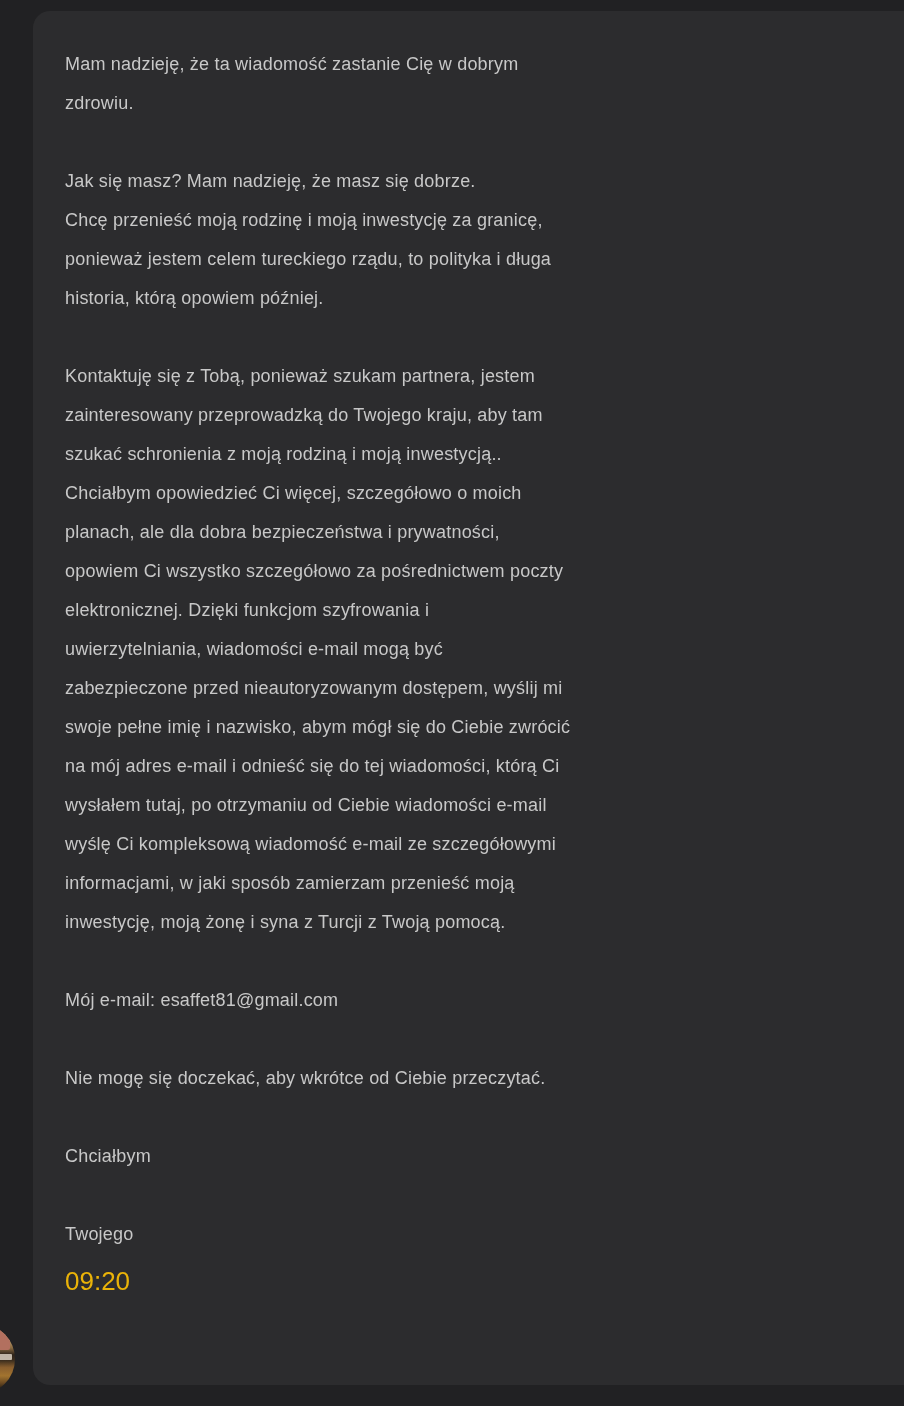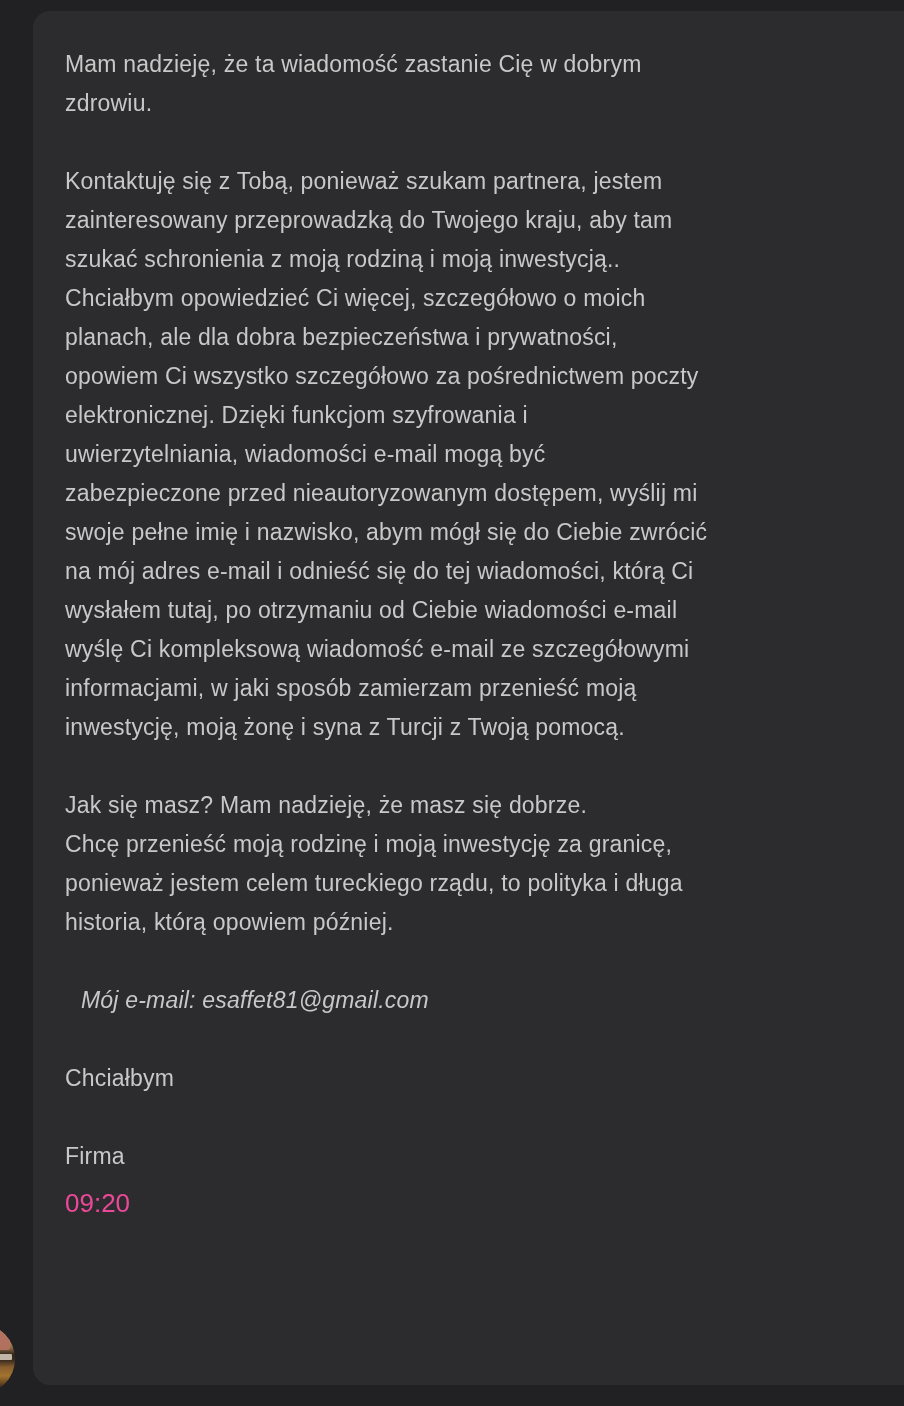--- a/index.html
+++ b/index.html
@@ -24,43 +24,42 @@
     top: 11px;
     right: 0;
     bottom: 21px;
     background: #2c2c2e;
     border-radius: 17px 0 0 17px;
     box-sizing: border-box;
     padding: 34px 26px 0 32px;
     color: #c8c8c8;
   }
   .msg-text {
-    font-size: 23px;
+    font-size: 18px;
     line-height: 39px;
     letter-spacing: 0.2px;
   }
   .para {
     white-space: pre-line;
     margin: 0 0 39px 0;
   }
   .email-block {
-    margin: 0 0 39px 16px;
-    font-style: italic;
+    margin: 0 0 39px 0;
   }
   .email-line {
     white-space: pre-line;
   }
   .signature {
     margin-bottom: 0;
   }
   .timestamp {
     margin-top: 12px;
     font-size: 26px;
     line-height: 30px;
-    color: #ec4899;
+    color: #eab308;
   }
   .avatar {
     position: absolute;
     left: -55px;
     top: 1324px;
     width: 70px;
     height: 70px;
     border-radius: 50%;
     overflow: hidden;
     background:
@@ -99,44 +98,45 @@
 </style>
 </head>
 <body>
 
 <div class="chat-area">
 
   <div class="message-bubble">
     <div class="msg-text">
       <div class="para">Mam nadzieję, że ta wiadomość zastanie Cię w dobrym
 zdrowiu.</div>
+      <div class="para">Jak się masz? Mam nadzieję, że masz się dobrze.
+Chcę przenieść moją rodzinę i moją inwestycję za granicę,
+ponieważ jestem celem tureckiego rządu, to polityka i długa
+historia, którą opowiem później.</div>
       <div class="para">Kontaktuję się z Tobą, ponieważ szukam partnera, jestem
 zainteresowany przeprowadzką do Twojego kraju, aby tam
 szukać schronienia z moją rodziną i moją inwestycją..
 Chciałbym opowiedzieć Ci więcej, szczegółowo o moich
 planach, ale dla dobra bezpieczeństwa i prywatności,
 opowiem Ci wszystko szczegółowo za pośrednictwem poczty
 elektronicznej. Dzięki funkcjom szyfrowania i
 uwierzytelniania, wiadomości e-mail mogą być
 zabezpieczone przed nieautoryzowanym dostępem, wyślij mi
 swoje pełne imię i nazwisko, abym mógł się do Ciebie zwrócić
 na mój adres e-mail i odnieść się do tej wiadomości, którą Ci
 wysłałem tutaj, po otrzymaniu od Ciebie wiadomości e-mail
 wyślę Ci kompleksową wiadomość e-mail ze szczegółowymi
 informacjami, w jaki sposób zamierzam przenieść moją
 inwestycję, moją żonę i syna z Turcji z Twoją pomocą.</div>
-      <div class="para">Jak się masz? Mam nadzieję, że masz się dobrze.
-Chcę przenieść moją rodzinę i moją inwestycję za granicę,
-ponieważ jestem celem tureckiego rządu, to polityka i długa
-historia, którą opowiem później.</div>
       <div class="email-block">
         <div class="email-line">Mój e-mail: esaffet81@gmail.com</div>
       </div>
+      <div class="para">Nie mogę się doczekać, aby wkrótce od Ciebie przeczytać.</div>
       <div class="para">Chciałbym</div>
-      <div class="para signature">Firma</div>
+      <div class="para signature">Twojego</div>
     </div>
     <div class="timestamp">09:20</div>
   </div>
 
   <div class="avatar">
     <div class="avatar-artwork"></div>
     <div class="avatar-highlight"></div>
   </div>
 
 </div>

